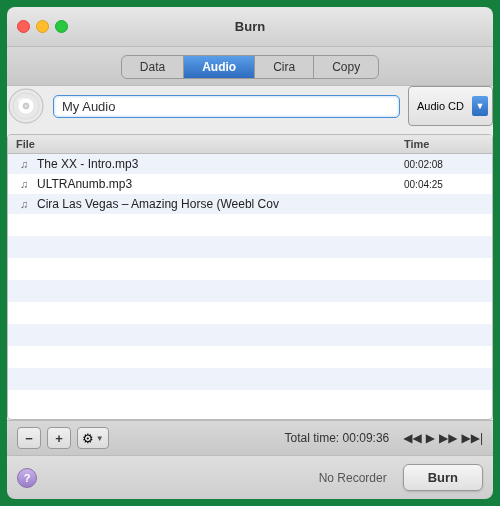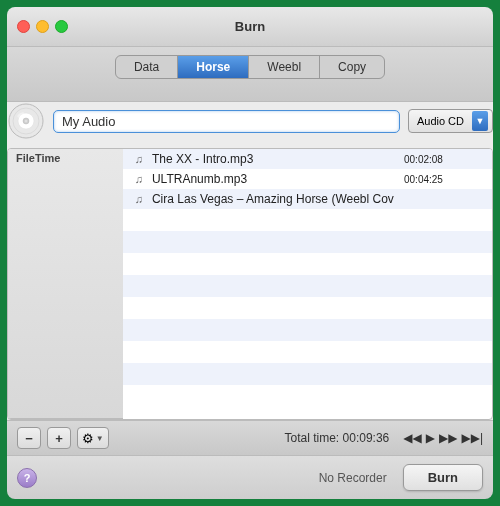--- a/index.html
+++ b/index.html
@@ -58,21 +58,21 @@
 
     .titlebar-title {
       font-size: 13px;
       font-weight: bold;
       color: #333;
     }
 
     
     .toolbar {
       background: linear-gradient(to bottom, #d8d8d8, #c8c8c8);
-      padding: 8px 0 22px 0;
+      padding: 8px 0 6px 0;
       display: flex;
       justify-content: center;
       align-items: center;
       border-bottom: 1px solid #bbb;
     }
 
     .tab-group {
       display: flex;
       border: 1px solid #999;
       border-radius: 6px;
@@ -143,21 +143,21 @@
     .format-select {
       display: flex;
       align-items: center;
       border: 1px solid #999;
       border-radius: 4px;
       background: linear-gradient(to bottom, #f5f5f5, #e0e0e0);
       padding: 2px 4px 2px 8px;
       font-size: 11px;
       cursor: pointer;
       gap: 4px;
-      height: 24px;
+      height: 40px;
     }
 
     .format-select-arrow {
       width: 16px;
       height: 20px;
       background: linear-gradient(to bottom, #5a9ee8, #2e6cbf);
       border-radius: 2px;
       display: flex;
       align-items: center;
       justify-content: center;
@@ -171,21 +171,21 @@
     }
 
     
     .file-list-container {
       flex: 1;
       border: 1px solid #bbb;
       border-radius: 4px;
       background: white;
       overflow: hidden;
       display: flex;
-      flex-direction: row;
+      flex-direction: column;
     }
 
     .file-list-header {
       display: flex;
       background: linear-gradient(to bottom, #e8e8e8, #d8d8d8);
       border-bottom: 1px solid #bbb;
       padding: 3px 8px;
     }
 
     .col-file {
@@ -364,22 +364,22 @@
       <div class="traffic-light traffic-light-close"></div>
       <div class="traffic-light traffic-light-minimize"></div>
       <div class="traffic-light traffic-light-maximize"></div>
     </div>
     <span class="titlebar-title">Burn</span>
   </div>
 
   <div class="toolbar">
     <div class="tab-group">
       <button class="tab-btn">Data</button>
-      <button class="tab-btn active">Horse</button>
-      <button class="tab-btn">Weebl</button>
+      <button class="tab-btn active">Audio</button>
+      <button class="tab-btn">Cira</button>
       <button class="tab-btn">Copy</button>
     </div>
   </div>
 
   <div class="content">
 
     <div class="disc-row">
       <div class="disc-icon">
         <svg viewBox="0 0 38 38" xmlns="http://www.w3.org/2000/svg">
           <circle cx="19" cy="19" r="17" fill="#e8e8e8" stroke="#bbb" stroke-width="1"></circle>

